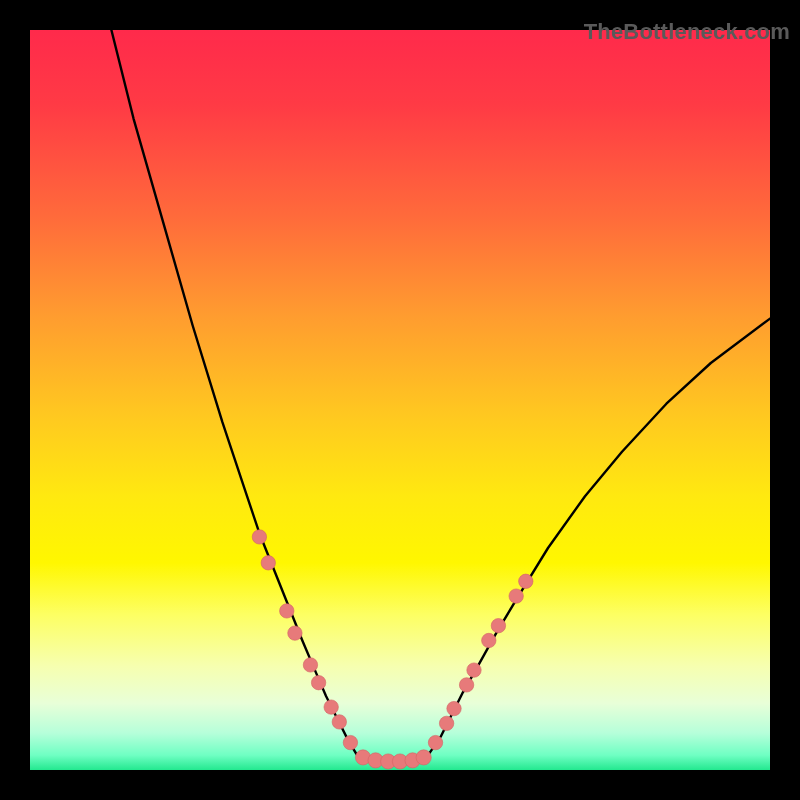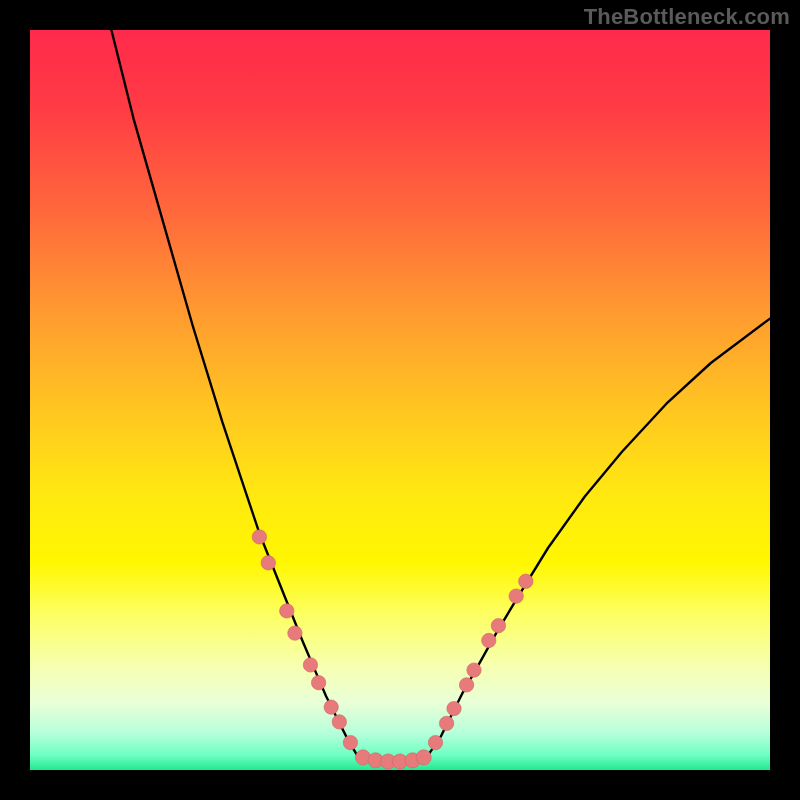--- a/index.html
+++ b/index.html
@@ -12,21 +12,21 @@
     font-family: Arial, Helvetica, sans-serif;
   }
   .stage {
     position: relative;
     width: 800px;
     height: 800px;
     background: #000;
   }
   .watermark {
     position: absolute;
-    top: 4px;
+    top: 19px;
     right: 10px;
     font-size: 22px;
     font-weight: 600;
     color: #5a5a5a;
     letter-spacing: 0.2px;
     z-index: 10;
   }
   .plot-frame {
     position: absolute;
     left: 30px;

